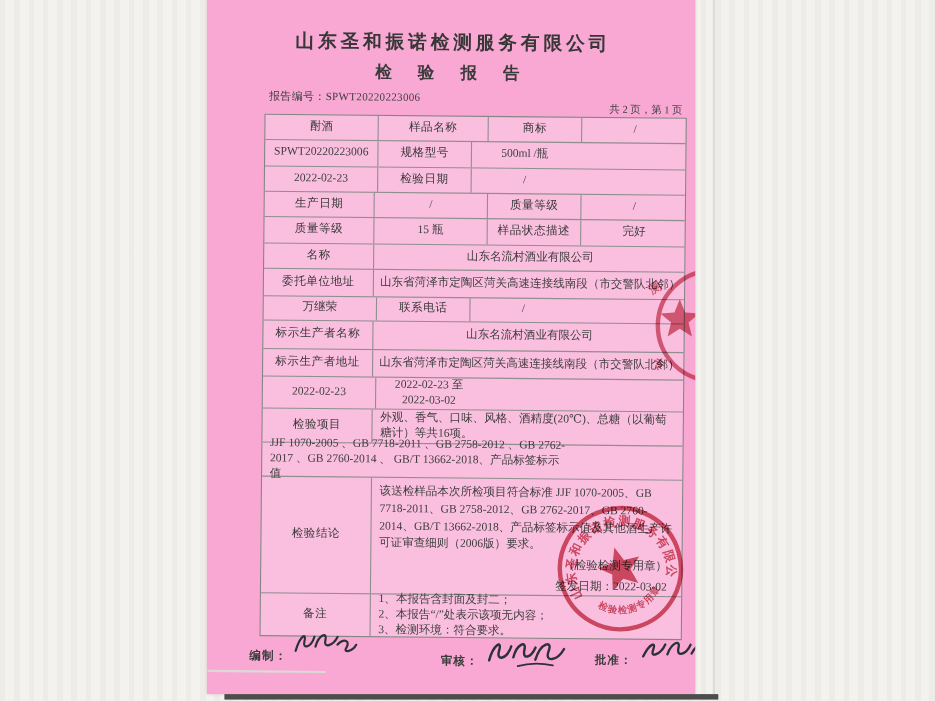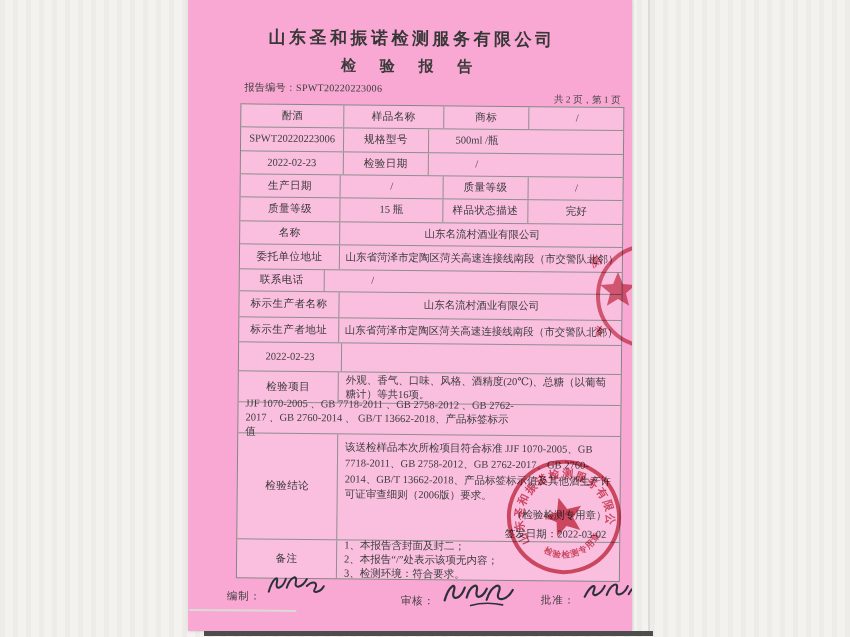--- a/index.html
+++ b/index.html
@@ -36,21 +36,21 @@
   .c0{width:100px;flex:none;}
   .c1{width:103px;flex:none;}
   .c2{width:85px;flex:none;}
   .c3{width:96px;flex:none;}
   .cspan{width:284px;flex:none;}
   .cell.leftal{justify-content:flex-start;text-align:left;padding:2px 7px;}
   .cell.conclusion{flex-direction:column;align-items:stretch;justify-content:flex-start;padding-top:5px;line-height:1.5;}
   .seal-note{text-align:right;padding-right:8px;margin-top:3px;}
   .remark-line{line-height:1.32;}
 
-  .footer-label{position:absolute;font-size:10.5px;color:#3c3c3c;letter-spacing:1px;}
+  .footer-label{position:absolute;font-size:10.5px;color:#3c3c3c;letter-spacing:1px;font-weight:bold;}
   .sig{position:absolute;}
   .sig svg{display:block;}
 
   .stamp{position:absolute;mix-blend-mode:multiply;}
   .stamp-main{left:316px;top:457px;width:120px;height:120px;opacity:0.82;transform:rotate(-16deg);}
   .stamp-edge{left:396px;top:240px;width:50px;height:112px;opacity:0.72;}
 </style>
 </head>
 <body>
 
@@ -96,33 +96,36 @@
         </div>
         <div class="trow" style="height: 23px;">
           <div class="cell label c0">名称</div>
           <div class="cell value cspan last">山东名流村酒业有限公司</div>
         </div>
         <div class="trow" style="height: 25px;">
           <div class="cell label c0">委托单位地址</div>
           <div class="cell value cspan last">山东省菏泽市定陶区菏关高速连接线南段（市交警队北邻）</div>
         </div>
         <div class="trow" style="height: 22px;">
+          <div class="cell value c1">万继荣</div>
           <div class="cell label c2">联系电话</div>
           <div class="cell value c3 last">/</div>
         </div>
         <div class="trow" style="height: 26px;">
           <div class="cell label c0">标示生产者名称</div>
           <div class="cell value cspan last">山东名流村酒业有限公司</div>
         </div>
         <div class="trow" style="height: 25px;">
           <div class="cell label c0">标示生产者地址</div>
           <div class="cell value cspan last">山东省菏泽市定陶区菏关高速连接线南段（市交警队北邻）</div>
         </div>
         <div class="trow" style="height: 29px;">
           <div class="cell value c1">2022-02-23</div>
+          <div class="cell value c3 last">2022-02-23 至
+2022-03-02</div>
         </div>
         <div class="trow" style="height: 31px;">
           <div class="cell label c0">检验项目</div>
           <div class="cell value cspan last leftal">外观、香气、口味、风格、酒精度(20℃)、总糖（以葡萄糖计）等共16项。</div>
         </div>
         <div class="trow" style="height: 31px;">
           <div class="cell value cspan last leftal">JJF 1070-2005 、GB 7718-2011 、GB 2758-2012 、GB 2762-2017 、GB 2760-2014 、 GB/T 13662-2018、产品标签标示值</div>
         </div>
         <div class="trow" style="height: 106px;">
           <div class="cell label c0">检验结论</div>

